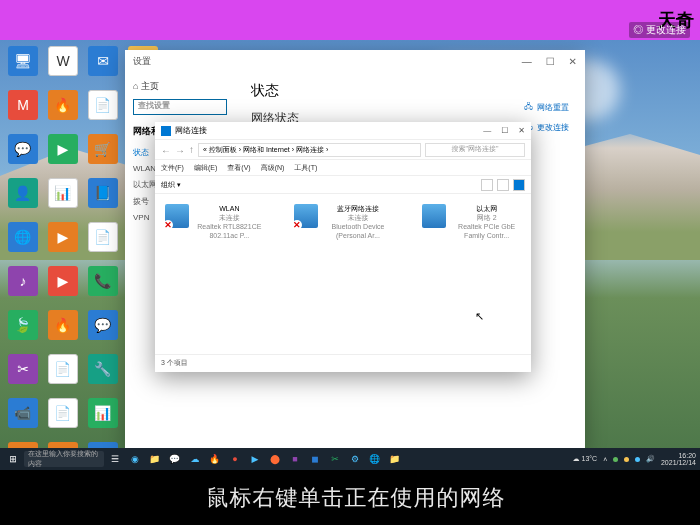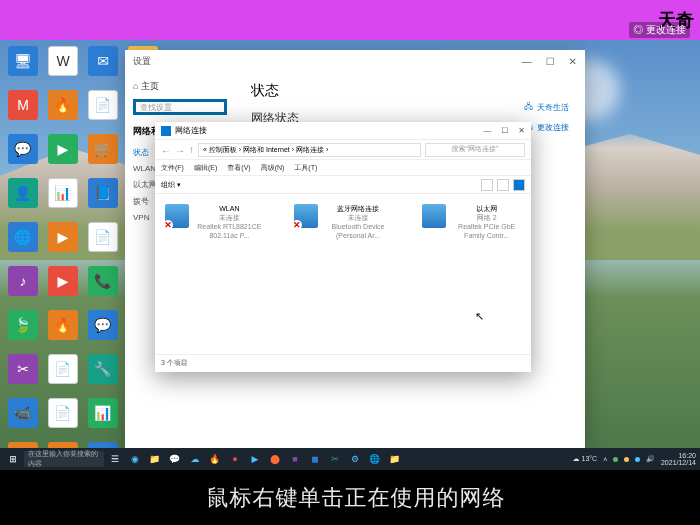--- a/index.html
+++ b/index.html
@@ -19,21 +19,21 @@
 .di.teal { background: #16a085; }
 .di.folder { background: #f7c352; }
 .di.white { background: #fff; color: #333; border: 1px solid #ccc; }
 .di.purple { background: #8e44ad; }
 .settings-win { position: absolute; left: 125px; top: 10px; width: 460px; height: 400px; background: #fff; box-shadow: 0 4px 20px rgba(0,0,0,.3); font-size: 9px; }
 .sw-title { height: 22px; display: flex; align-items: center; padding: 0 8px; color: #555; }
 .sw-title .controls { margin-left: auto; display: flex; gap: 14px; color: #666; font-size: 10px; }
 .sw-body { display: flex; height: 370px; }
 .sw-sidebar { width: 110px; padding: 8px; border-right: none; }
 .sw-home { color: #333; font-size: 9px; margin-bottom: 6px; }
-.sw-search { border: 3px solid #0369a1; height: 16px; font-size: 8px; padding: 0 4px; color: #999; margin-bottom: 10px; }
+.sw-search { border: 1px solid #0369a1; height: 16px; font-size: 8px; padding: 0 4px; color: #999; margin-bottom: 10px; font-weight: bold; }
 .sw-cat { font-size: 9px; font-weight: bold; margin-bottom: 6px; }
 .sw-item { font-size: 8px; color: #555; padding: 3px 0; }
 .sw-item.active { color: #0078d4; }
 .sw-main { flex: 1; padding: 10px 16px; }
 .sw-h1 { font-size: 14px; margin-bottom: 10px; }
 .sw-h2 { font-size: 12px; color: #333; margin-bottom: 8px; }
 .sw-links { position: absolute; right: 16px; top: 50px; font-size: 8px; color: #0067c0; }
 .sw-links div { margin-bottom: 6px; display: flex; align-items: center; gap: 4px; }
 .sw-bottom-links { font-size: 8px; color: #0067c0; margin-top: 6px; }
 .sw-bottom-links div { margin-bottom: 4px; }
@@ -145,21 +145,21 @@
         <div class="sw-h2">网络状态</div>
         <div style="height:220px"></div>
         <div class="sw-bottom-links">
           <div>Windows 防火墙</div>
         </div>
       </div>
     </div>
     <div class="sw-links">
       <div>
           <span>🖧</span>
-          <span>天奇生活</span>
+          <span>网络重置</span>
         </div>
       <div>
           <span>🖧</span>
           <span>更改连接</span>
         </div>
     </div>
   </div>
 
   <div class="explorer-win">
     <div class="ex-title">

